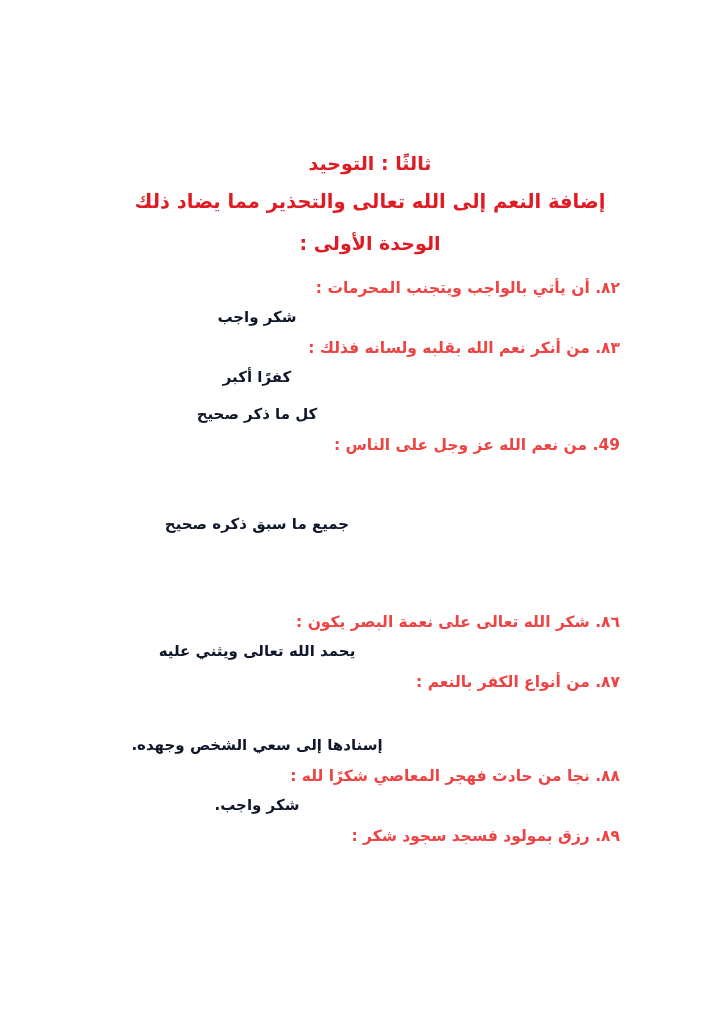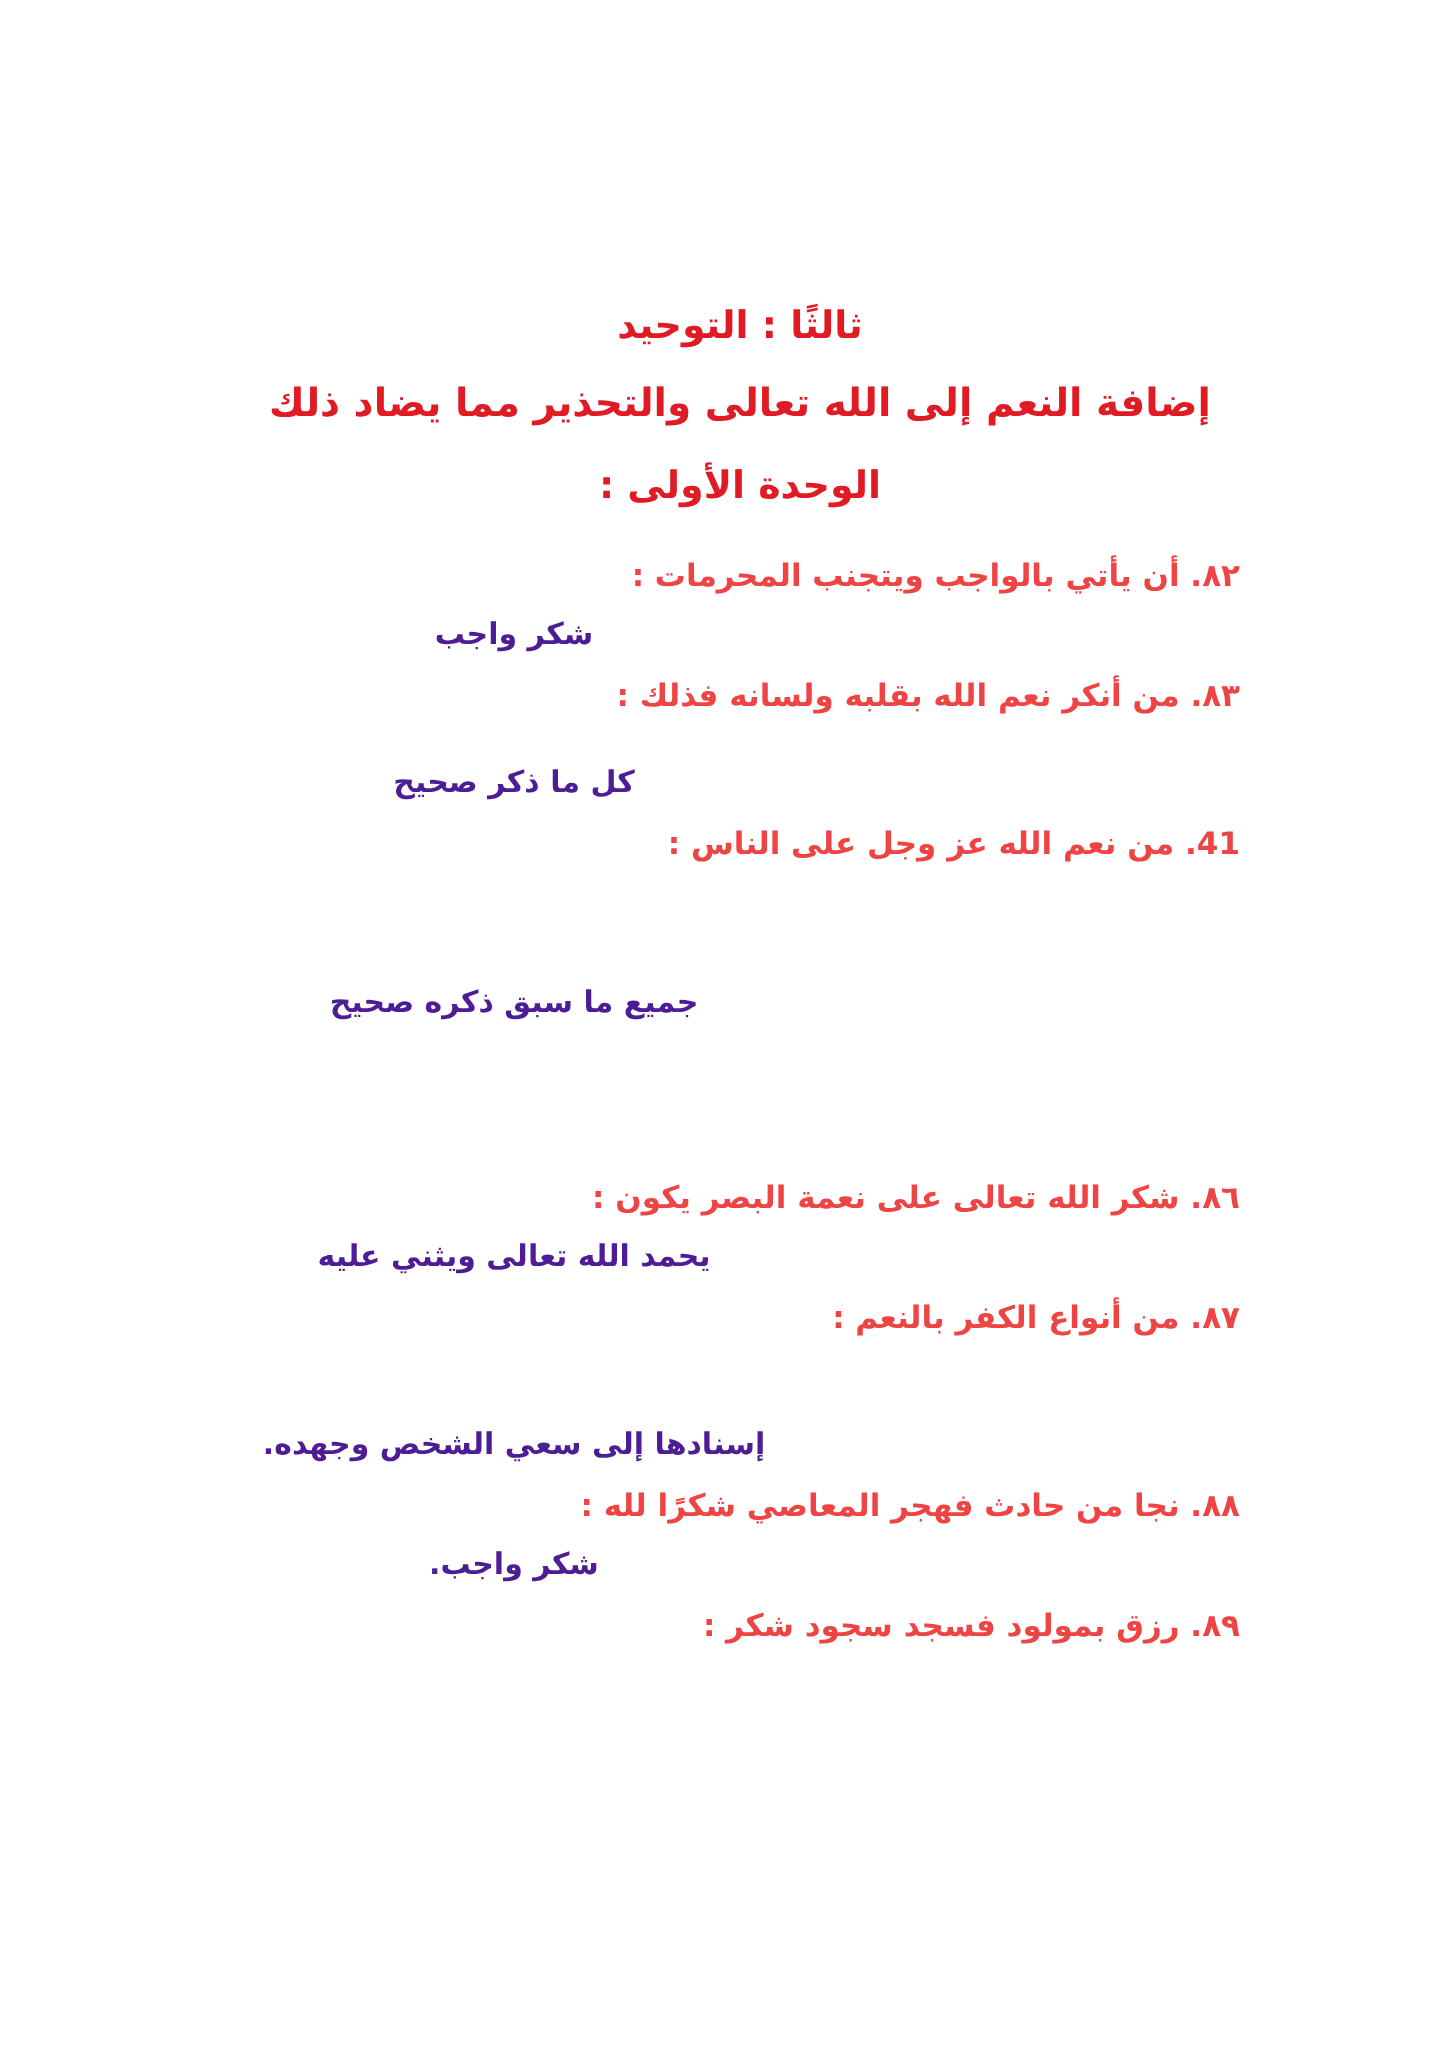--- a/index.html
+++ b/index.html
@@ -83,21 +83,21 @@
     font-size: 15.5px;
     line-height: 23px;
     padding-right: 104px;
     white-space: nowrap;
   }
 
   .answer {
     direction: rtl;
     unicode-bidi: isolate;
     text-align: center;
-    color: #4c1d95;
+    color: #0f172a;
     font-weight: bold;
     font-size: 15px;
     line-height: 23px;
     white-space: nowrap;
     position: relative;
     right: 0;
     padding-right: 0;
     margin: 0 auto;
     width: 100%;
   }
@@ -136,35 +136,38 @@
         <div class="answer">
           <span>شكر واجب</span>
         </div>
       </li>
 
       <div class="gap-sm"></div>
 
       <li class="qa-item">
         <div class="question">٨٣. من أنكر نعم الله بقلبه ولسانه فذلك :</div>
         <div class="sp-after-q"></div>
+        <div class="answer">
+          <span>كفرًا أكبر</span>
+        </div>
       </li>
 
       <div class="gap-sm"></div>
 
       <li class="qa-item">
         <div class="sp-after-q"></div>
         <div class="answer">
           <span>كل ما ذكر صحيح</span>
         </div>
       </li>
 
       <div class="gap-sm"></div>
 
       <li class="qa-item">
-        <div class="question">41. من نعم الله عز وجل على الناس :</div>
+        <div class="question">49. من نعم الله عز وجل على الناس :</div>
         <div class="gap-xl"></div>
         <div class="answer">
           <span>جميع ما سبق ذكره صحيح</span>
         </div>
       </li>
 
       <div class="gap-xl"></div>
       <div class="gap-md"></div>
 
       <li class="qa-item">

